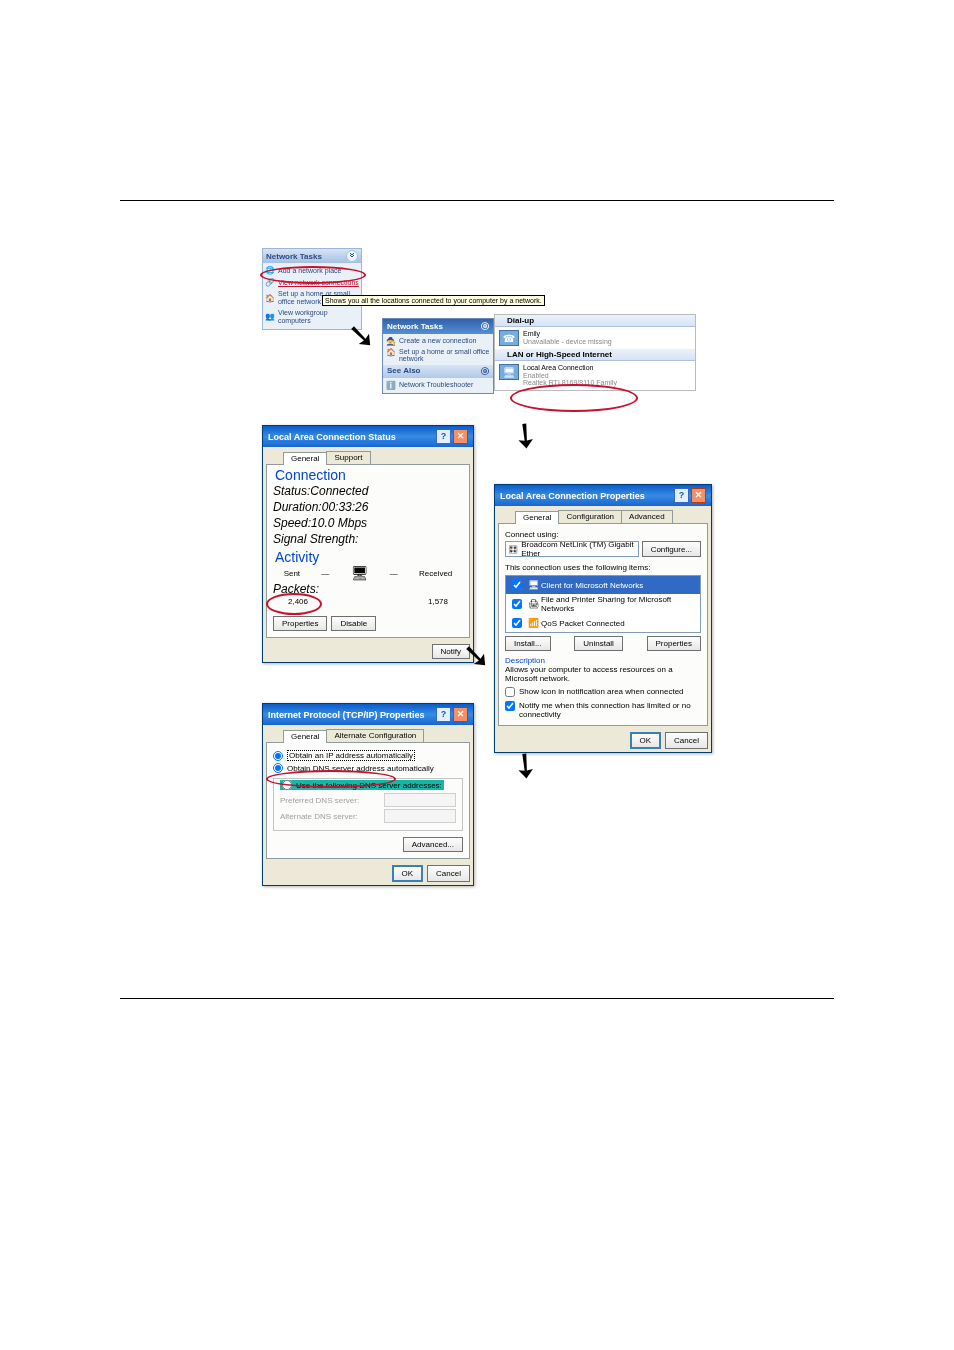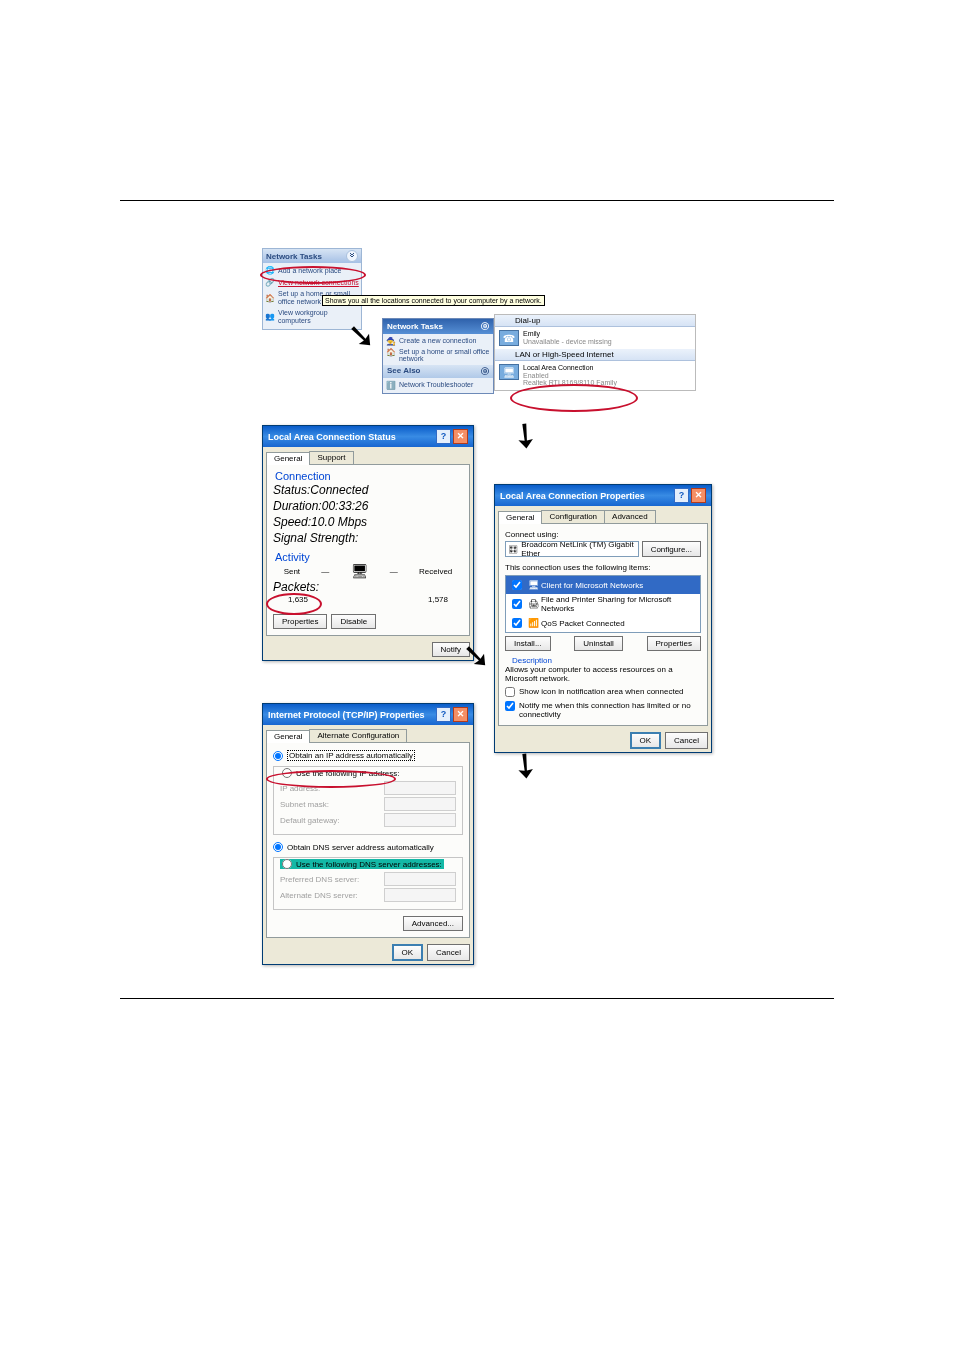--- a/index.html
+++ b/index.html
@@ -122,24 +122,24 @@
   }
 
   .conns {
     position: absolute;
     left: 232px; top: 66px;
     width: 200px;
     background: #fff;
     border: 1px solid #bbb;
   }
   .conns-hdr {
-    font-size: 8px; font-weight: normal;
+    font-size: 8px; font-weight: bold;
     background: linear-gradient(to bottom,#ebf2fb,#d6e3f5);
     color: #000;
-    padding: 1px 20px;
+    padding: 1px 12px;
     border-bottom: 1px solid #adc1dd;
   }
   .conn-item {
     display: flex; gap: 4px;
     padding: 3px 4px;
     font-size: 7px;
     align-items: flex-start;
   }
   .conn-item .conn-ico {
     width: 18px; height: 14px;
@@ -177,21 +177,21 @@
     color: #1059c0;
   }
   .dlg-title .tbtn.close {
     background: #f58f65;
     color: #fff;
     border-color: #b33a1a;
   }
   .tabs {
     display: flex;
     padding-top: 4px;
-    padding-left: 3px;
+    padding-left: 20px;
   }
   .tab {
     background: #ece9d8;
     border: 1px solid #919b9c;
     border-bottom: none;
     font-size: 8px;
     padding: 1px 7px 2px;
     margin-right: -1px;
     position: relative;
   }
@@ -215,21 +215,21 @@
     cursor: pointer;
   }
   .btn.def {
     border: 2px solid #3c7fb1;
   }
 
   
   .st-dlg { left: 0; top: 177px; width: 210px; }
   .fs-leg {
     margin-top: -9px; background:#fcfcfa; display:inline-block;
-    padding: 0 2px; font-size: 11px; color:#0046d5;
+    padding: 0 2px; font-size: 14px; color:#0046d5;
   }
   .kv { display:flex; justify-content:flex-start; font-size:12px; padding:1px 0;font-style:italic; }
   .activity {
     text-align:center; font-size:8px; display:flex; justify-content:space-around; align-items:center;
   }
   .activity .mon { font-size: 14px; }
 
   
   .pr-dlg { left: 232px; top: 236px; width: 216px; }
   .list {
@@ -391,21 +391,21 @@
             <span>—</span>
             <span class="mon">🖥</span>
             <span>—</span>
             <span>Received</span>
           </div>
           <div class="kv" style="margin-top:0;">
               <span>Packets:</span>
               <span></span>
             </div>
           <div class="activity">
-            <span>1,635</span>
+            <span>2,406</span>
             <span></span>
               <span></span>
               <span></span>
             <span>1,578</span>
           </div>
         </div>
         <div style="margin-top:10px; display:flex; gap:4px;">
           <button class="btn">Properties</button>
           <button class="btn">Disable</button>
         </div>
@@ -462,21 +462,21 @@
             
             
           </div>
         </div>
         <div style="display:flex; justify-content:space-between; margin-top:3px;">
           <button class="btn">Install...</button>
           <button class="btn">Uninstall</button>
           <button class="btn">Properties</button>
         </div>
         <div class="desc-box" style="margin-top:5px;">
-          <div style="color:#0046d5;margin-left:7px;">Description</div>
+          <div style="color:#0046d5;">Description</div>
           <div>Allows your computer to access resources on a Microsoft network.</div>
         </div>
         <label class="chkline">
           <input type="checkbox" style="">
           <span>Show icon in notification area when connected</span>
         </label>
         <label class="chkline">
           <input type="checkbox" checked="" style="">
           <span>Notify me when this connection has limited or no connectivity</span>
         </label>
@@ -500,38 +500,20 @@
       <div class="tabs">
         <div class="tab active">General</div>
         <div class="tab">Alternate Configuration</div>
       </div>
       <div class="tab-body ip-body">
 
         <div class="rrow">
           <input type="radio" name="ipmode" checked="" style="">
           <span style="border:1px dotted #000; padding:0 1px;">Obtain an IP address automatically</span>
         </div>
-        <div class="rgroup">
-          <div class="rrow" style="margin-top:-10px; background:#fcfcfa; display:inline-flex; padding:0 2px;">
-            <input type="radio" name="ipmode" style="">
-            <span>Use the following IP address:</span>
-          </div>
-          <div class="ipfield">
-              <span>IP address:</span>
-              <span class="box"></span>
-            </div>
-          <div class="ipfield">
-              <span>Subnet mask:</span>
-              <span class="box"></span>
-            </div>
-          <div class="ipfield">
-              <span>Default gateway:</span>
-              <span class="box"></span>
-            </div>
-        </div>
 
         <div class="rrow">
           <input type="radio" name="dnsmode" checked="" style="">
           <span>Obtain DNS server address automatically</span>
         </div>
         <div class="rgroup">
           <div class="rrow" style="margin-top:-10px; background:#14b8a6; display:inline-flex; padding:0 2px;">
             <input type="radio" name="dnsmode" style="">
             <span>Use the following DNS server addresses:</span>
           </div>

